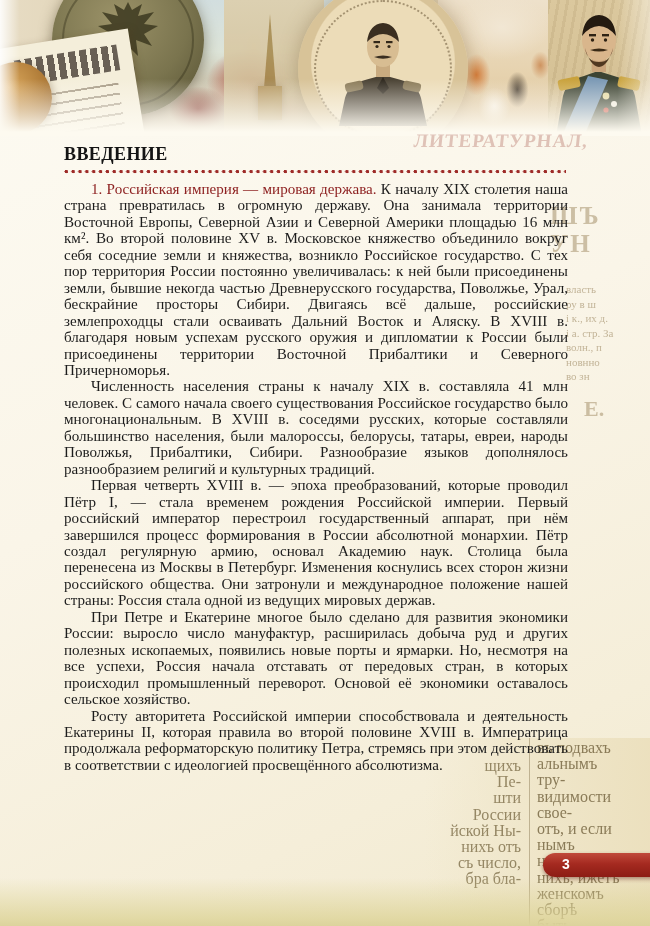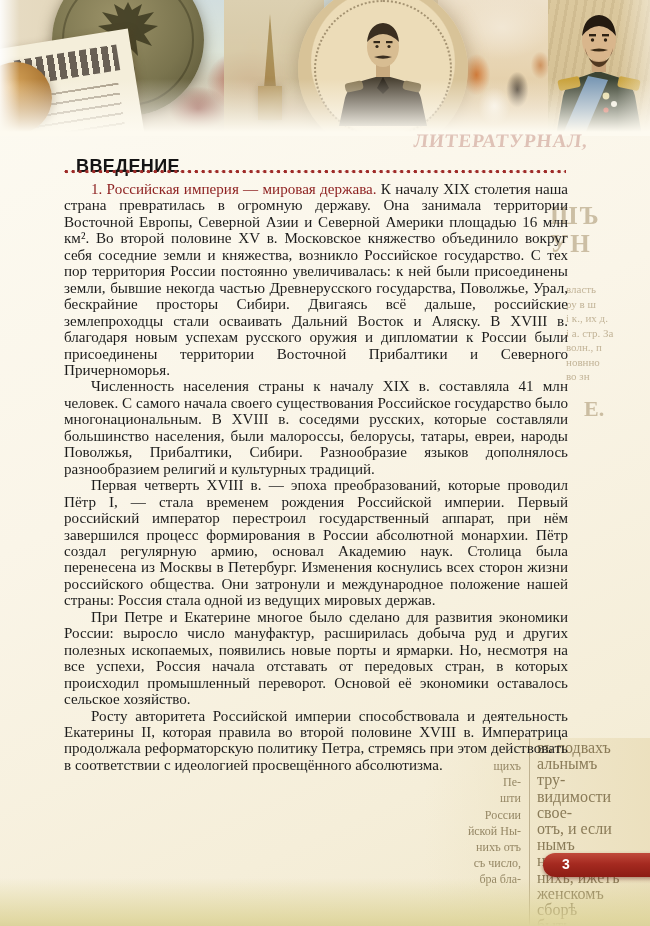--- a/index.html
+++ b/index.html
@@ -74,31 +74,31 @@
     color:rgba(158,136,96,.5);}
   .wm-col{right:12px;top:282px;width:72px;font-size:11px;line-height:14.5px;
     color:rgba(150,128,88,.55);}
   .wm-col span{display:block;}
   .wm-e{left:584px;top:396px;font-size:22px;font-weight:bold;color:rgba(158,136,96,.5);}
 
   .newsprint{position:absolute;left:425px;top:738px;width:225px;height:188px;
     background:linear-gradient(to right, rgba(238,228,198,0) 0%, rgba(238,228,198,.7) 45%, rgba(235,223,188,.9) 100%);}
   .np-divider{position:absolute;left:104px;top:0;bottom:0;width:1px;background:rgba(130,112,76,.45);}
   .np-left{position:absolute;left:0;top:20px;width:96px;text-align:right;
-    font-size:12px;line-height:16.2px;color:rgba(118,102,64,.75);}
+    font-size:16px;line-height:16.2px;color:rgba(118,102,64,.75);}
   .np-right{position:absolute;left:112px;right:21px;top:2px;
     font-size:16px;line-height:16.2px;color:rgba(112,96,60,.8);}
   .np-left span,.np-right span{display:block;}
 
   .bottom-band{position:absolute;left:0;right:0;bottom:0;height:48px;
     background:linear-gradient(to bottom, rgba(224,216,162,0) 0%, rgba(221,212,152,.8) 85%, #dcd39c 100%);}
 
   
-  .heading{position:absolute;left:64px;top:144px;margin:12px;
-    font-family:Liberation Sans, sans-serif;font-weight:bold;font-size:18px;
+  .heading{position:absolute;left:64px;top:144px;margin:0;
+    font-family:Liberation Serif, serif;font-weight:bold;font-size:18px;
     letter-spacing:.4px;color:#141414;}
   .dots{position:absolute;left:64px;top:169px;width:502px;height:6px;
     background-image:radial-gradient(circle at 2.2px 2.6px, #9e2b28 1.55px, rgba(0,0,0,0) 1.95px);
     background-size:6.85px 6px;background-repeat:repeat-x;}
   .content{position:absolute;left:64px;top:181px;width:504px;
     font-size:15.1px;line-height:16.45px;text-align:justify;color:#1c1c1c;}
   .content p{margin:0;text-indent:27px;}
   .lead{font-weight:normal;color:#8e2222;}
 
   .page-badge{position:absolute;left:543px;top:853px;width:112px;height:24px;

